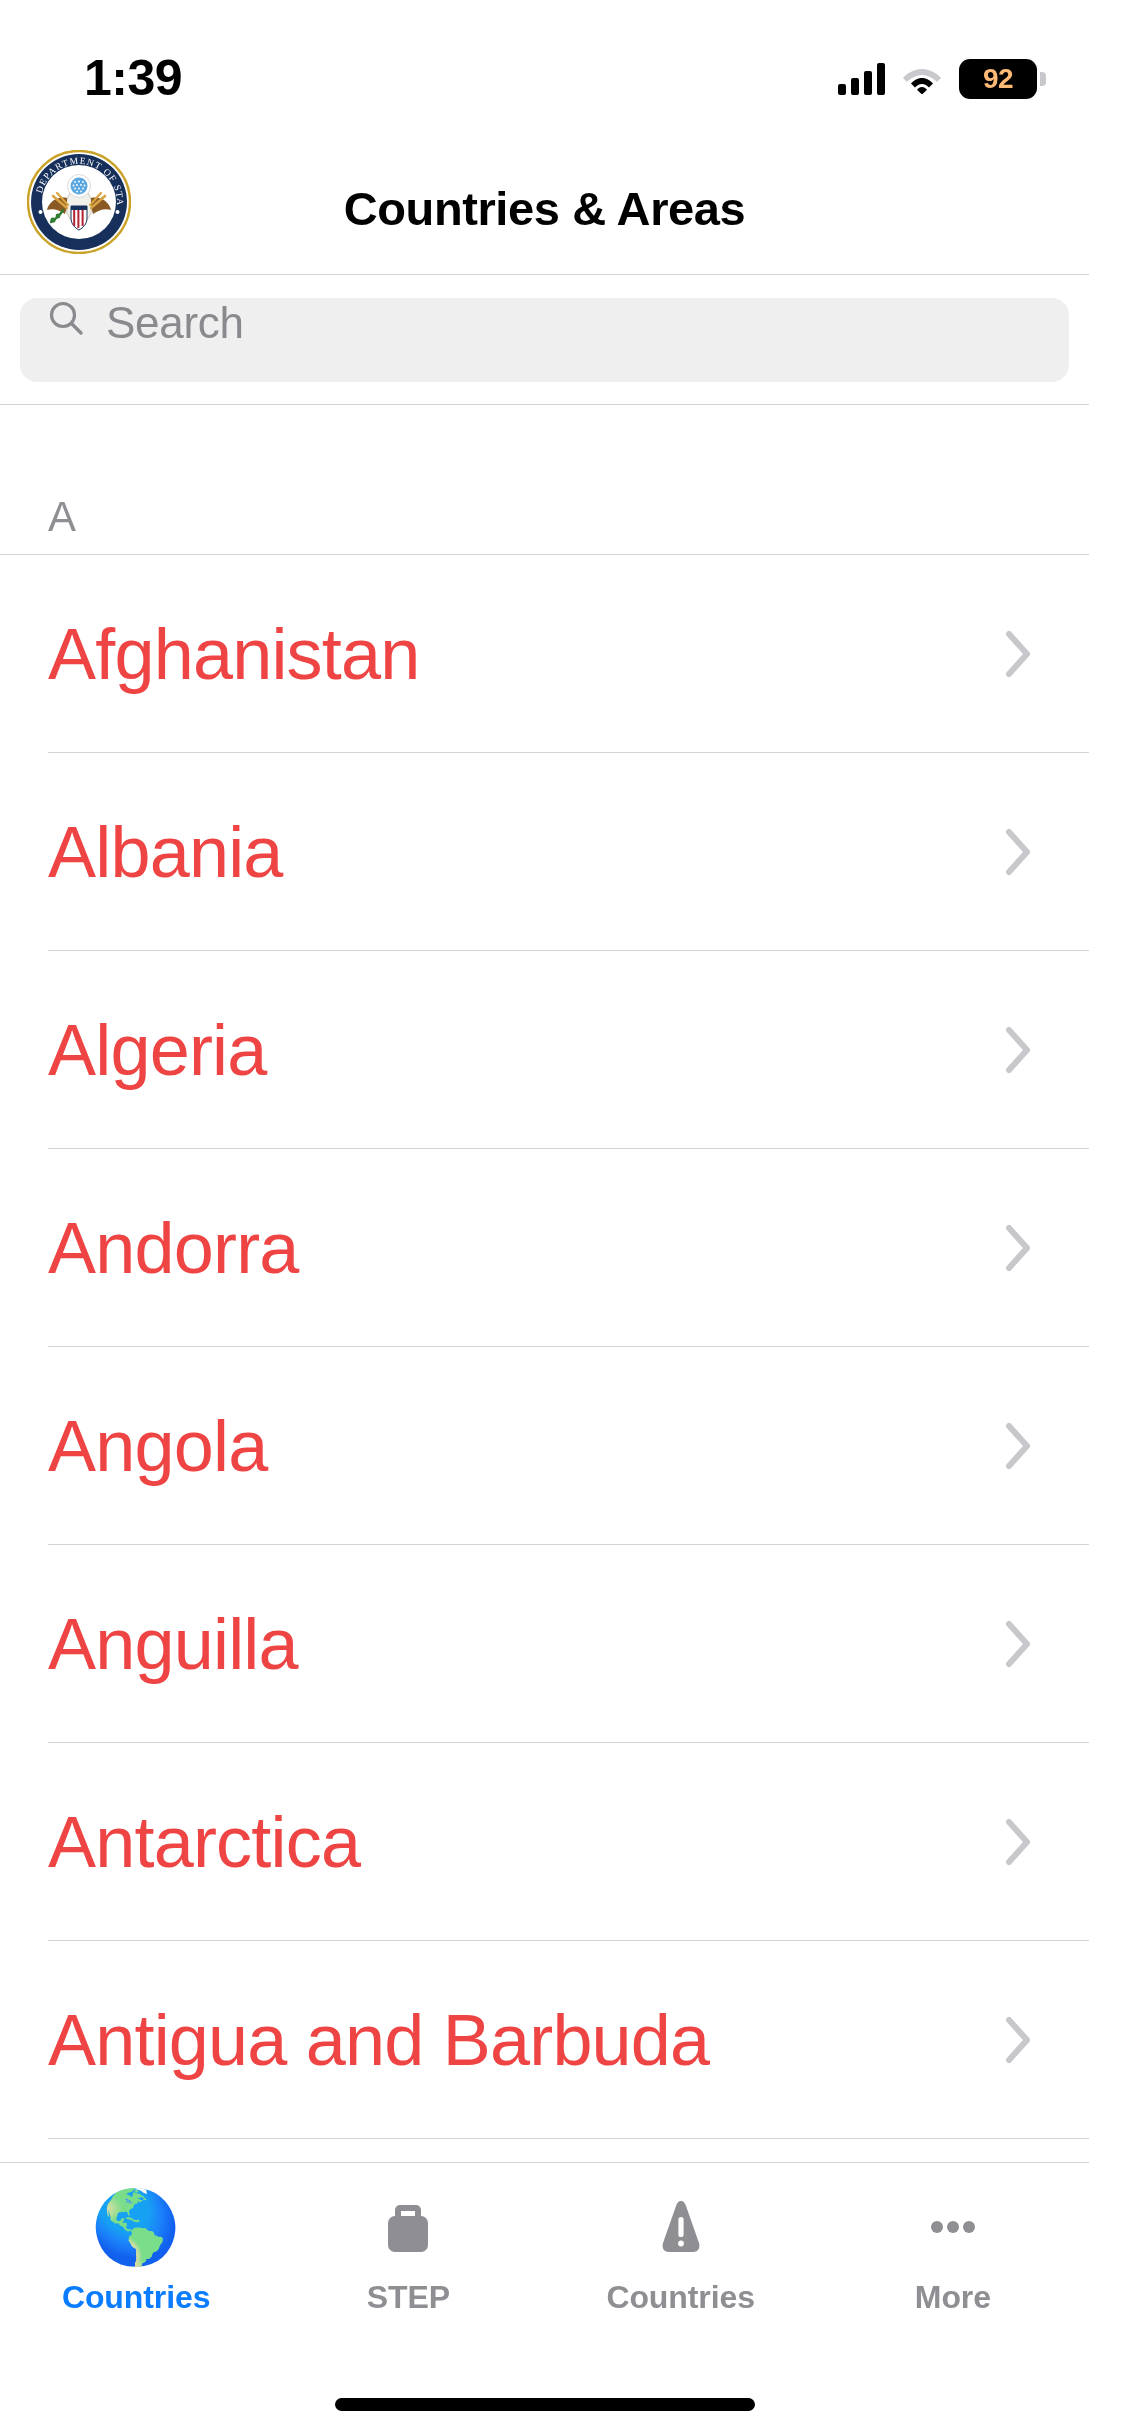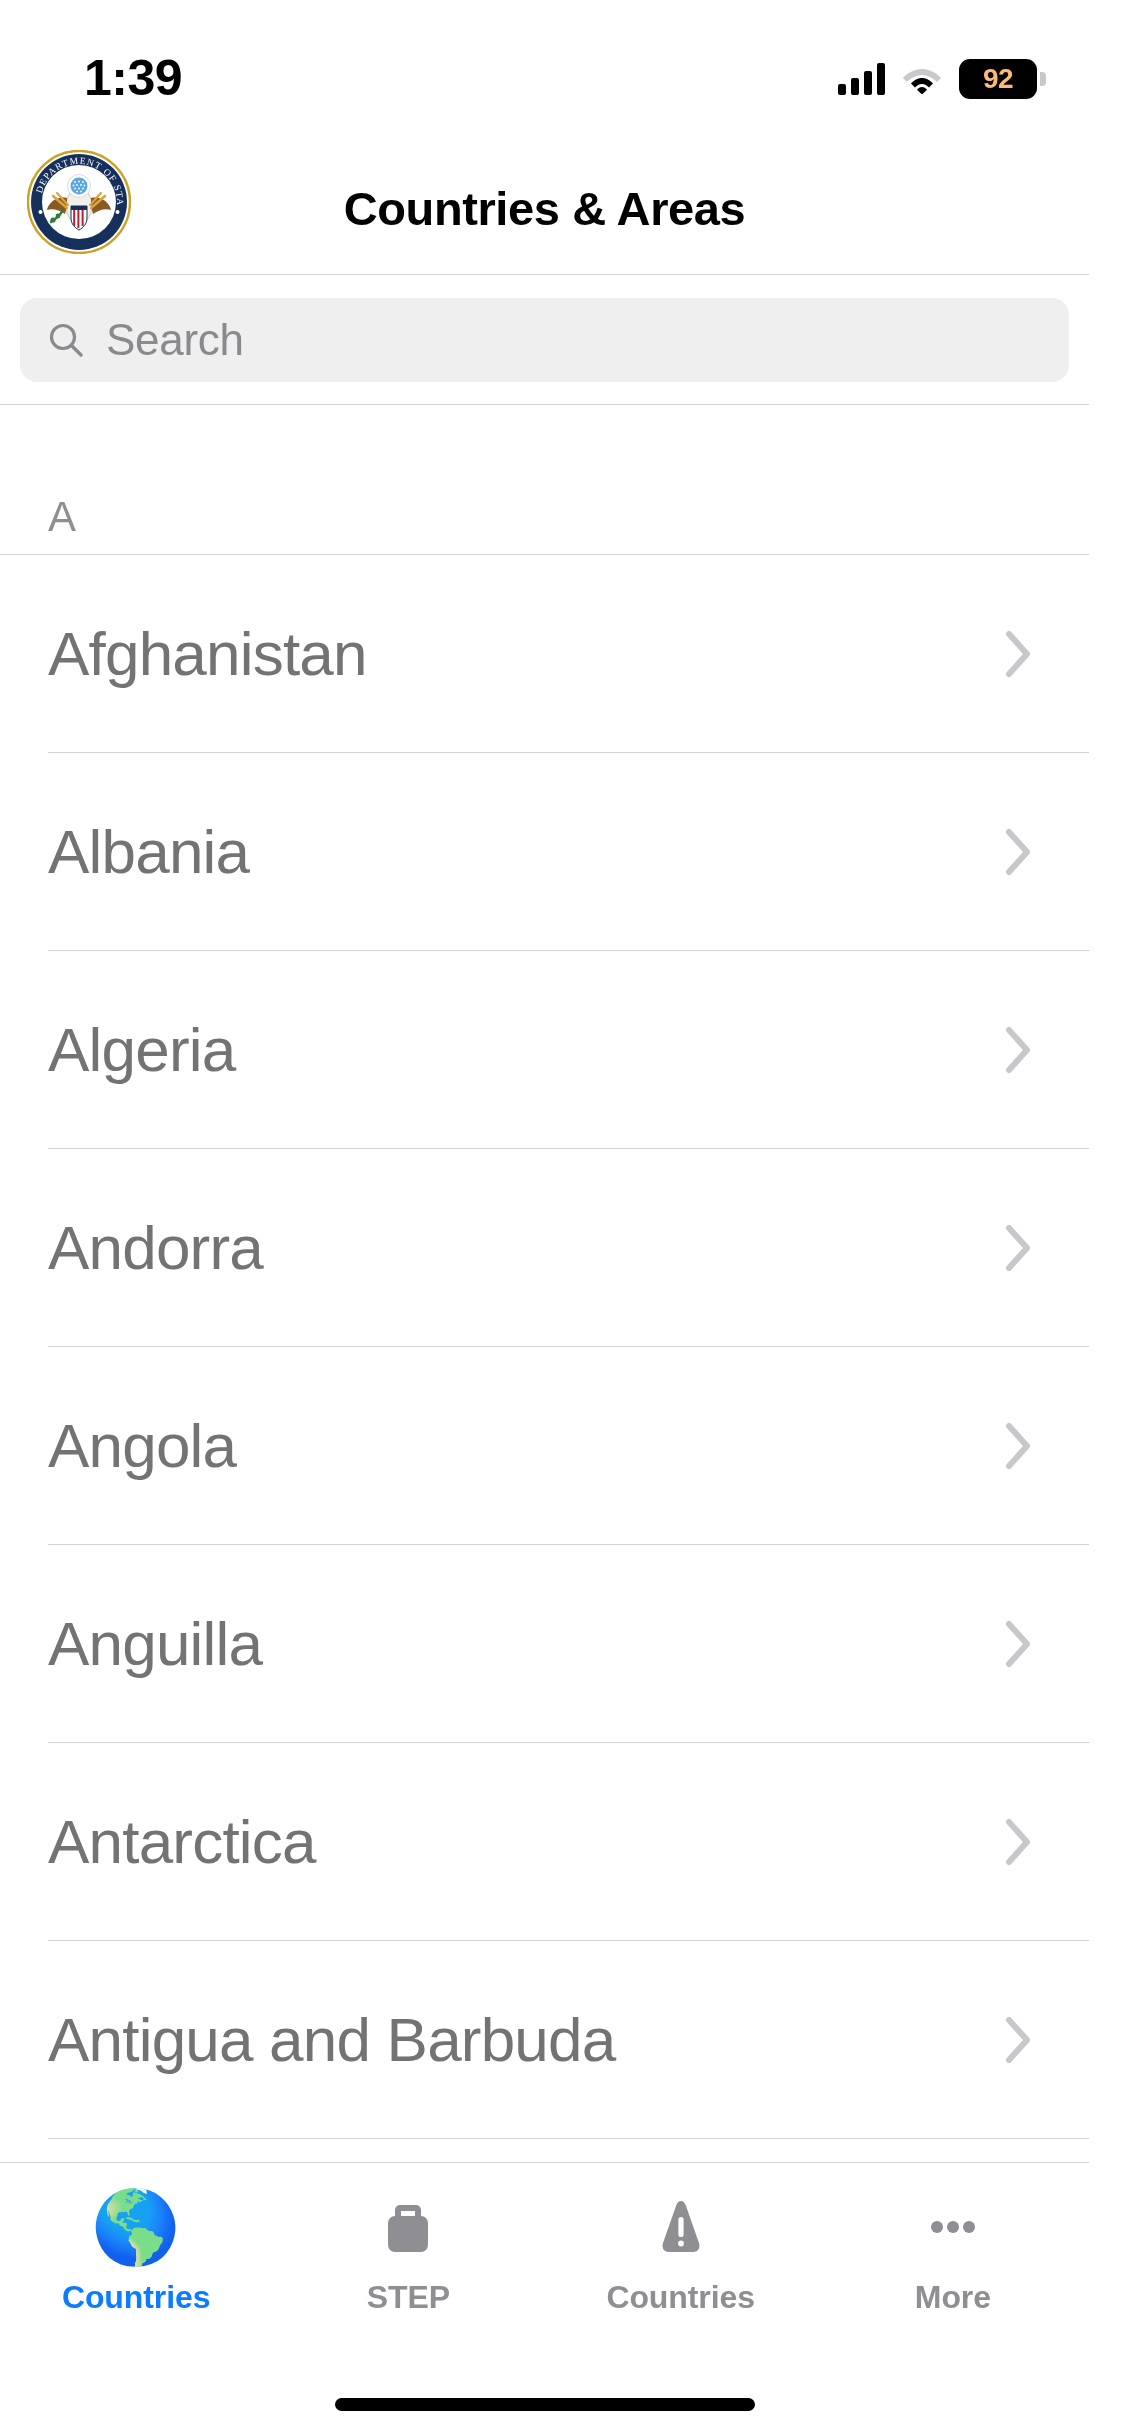--- a/index.html
+++ b/index.html
@@ -77,21 +77,21 @@
   .searchwrap{
     flex:0 0 130px; height:130px;
     display:flex; align-items:center;
     padding:0 20px;
     border-bottom:1px solid #d4d4d6;
     background:#fff;
   }
   .searchbar{
     width:100%; height:84px;
     background:#efeff0; border-radius:17px;
-    display:flex; align-items:center;
+    display:flex; 
     padding:0 26px; gap:20px;
   }
   .search-icon{ flex:0 0 auto; width:40px; height:40px; display:block; }
   .search-placeholder{
     font-size:44px; color:#8a8a8e; letter-spacing:-0.3px;
   }
 
   
   .list{
     flex:1 1 auto;
@@ -114,21 +114,21 @@
     display:flex; align-items:center;
     padding-left:48px; padding-right:55px;
     position:relative;
   }
   .row::after{
     content:""; position:absolute; left:48px; right:0; bottom:0;
     height:1px; background:#d4d4d6;
   }
   .row-label{
     flex:1 1 auto;
-    font-size:62px; color:#737373; letter-spacing:-0.8px; line-height:1;
+    font-size:72px; color:#ef4444; letter-spacing:-0.8px; line-height:1;
   }
   .row-chevron{
     flex:0 0 auto; width:32px; height:56px;
     display:flex; align-items:center; justify-content:center;
   }
 
   
   .tabbar{
     flex:0 0 210px; height:210px;
     display:flex; align-items:flex-start;

